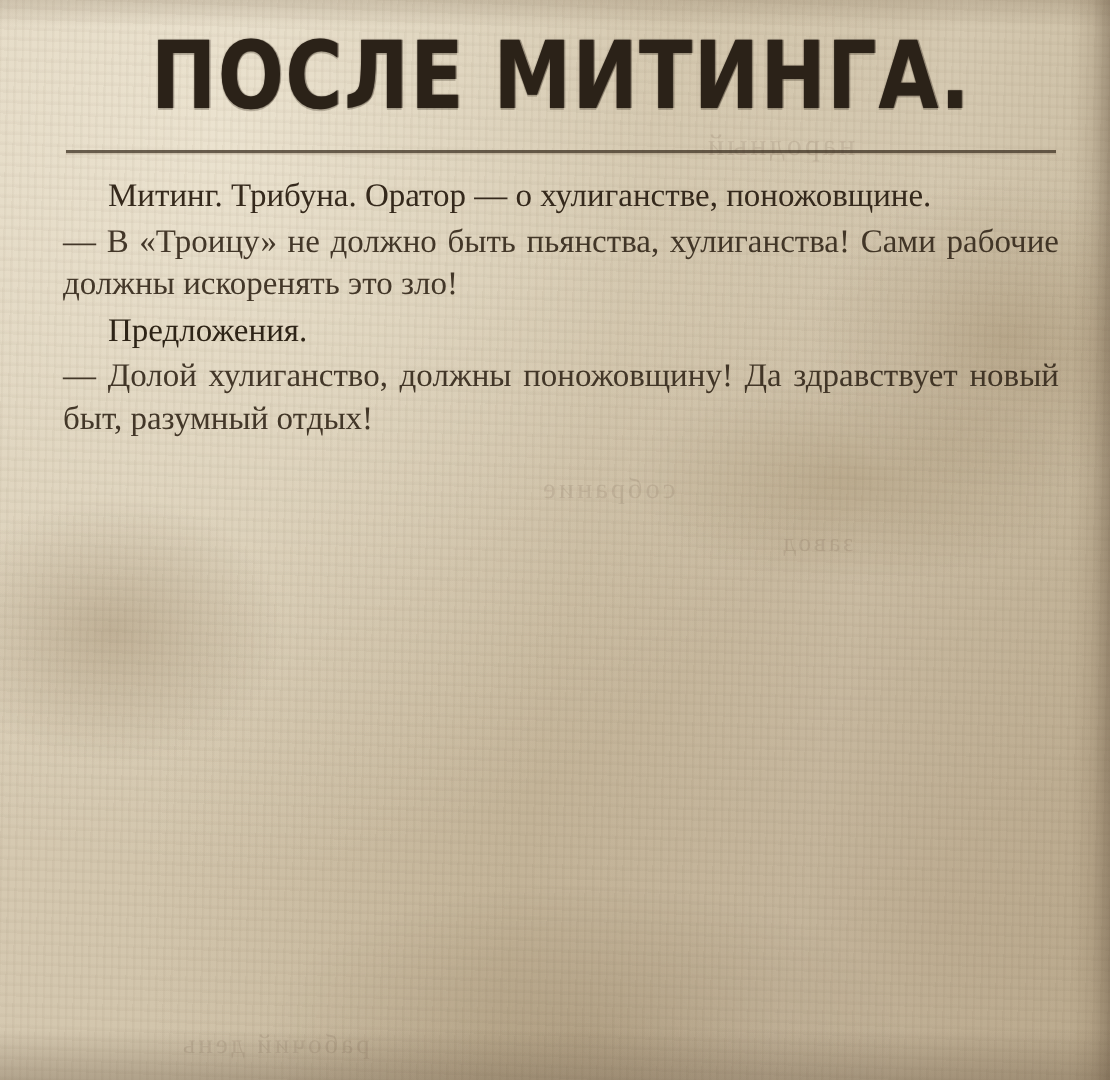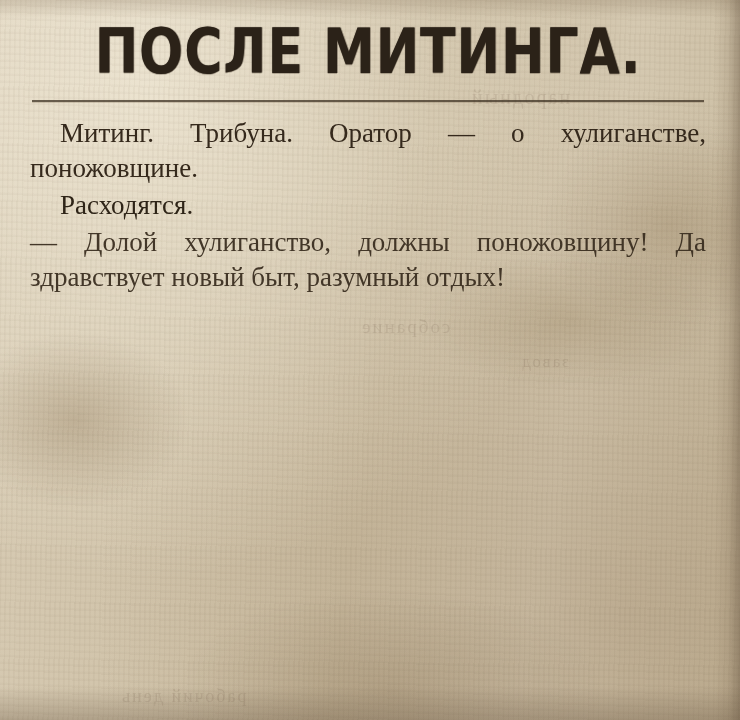--- a/index.html
+++ b/index.html
@@ -88,20 +88,21 @@
     width: 740px;
     height: 18px;
     background: linear-gradient(180deg, rgba(120,100,76,0.22) 0%, rgba(255,255,255,0) 100%);
     pointer-events: none;
   }
 
   .content {
     position: relative;
     z-index: 3;
     padding: 16px 34px 0 30px;
+    margin-left: 12px;
   }
 
   
   .headline {
     text-align: center;
     font-family: "DejaVu Sans", sans-serif;
     font-weight: 700;
     font-size: 53px;
     line-height: 1.02;
     letter-spacing: 1px;
@@ -121,21 +122,21 @@
     height: 0;
     border-top: 2px solid rgba(60,48,34,0.75);
     margin: 22px 2px 14px 2px;
     box-shadow: 0 1px 0 rgba(120,100,76,0.25);
   }
 
   
   .body {
     font-family: "Liberation Serif", serif;
     color: #2e2418;
-    font-size: 27px;
+    font-size: 22px;
     line-height: 1.30;
     text-align: justify;
     text-justify: inter-word;
   }
   .para {
     margin: 0 0 2px 0;
     text-indent: 0;
   }
   .para.indent {
     text-indent: 30px;
@@ -168,18 +169,19 @@
   <div class="edge-bottom"></div>
 
   <div class="content">
 
     <h1 class="headline">ПОСЛЕ МИТИНГА.</h1>
 
     <div class="rule"></div>
 
     <div class="body">
       <p class="para indent fade-a">Митинг. Трибуна. Оратор — о хулиганстве, поножовщине.</p>
-      <p class="para indent fade-c">Расходятся.</p>
+      <p class="para fade-b">— В «Троицу» не должно быть пьянства, хулиганства! Сами рабочие должны искоренять это зло!</p>
+      <p class="para indent fade-c">Предложения.</p>
       <p class="para fade-b">— Долой хулиганство, должны поножовщину! Да здравствует новый быт, разумный отдых!</p>
     </div>
 
   </div>
 </div>
 
 </body></html>

